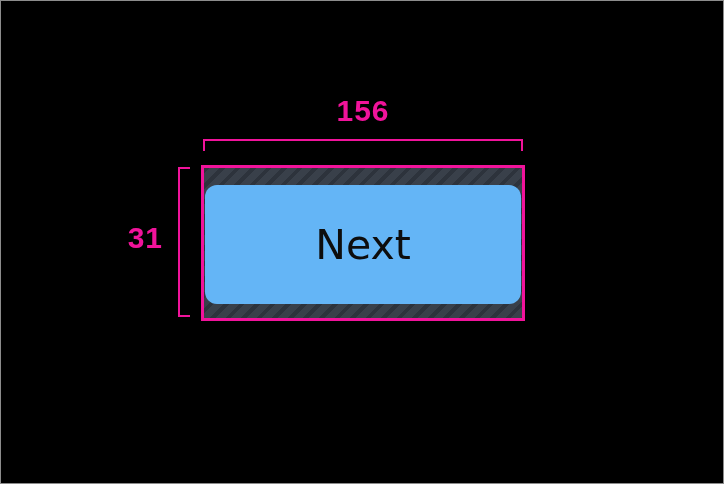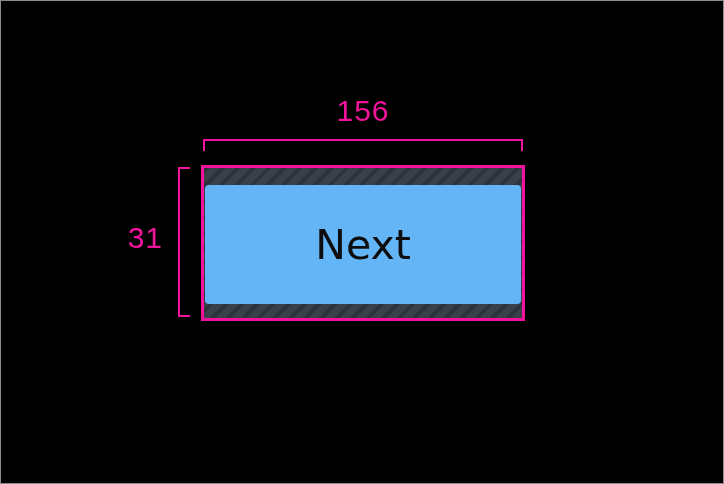--- a/index.html
+++ b/index.html
@@ -16,21 +16,21 @@
     overflow: hidden;
     font-family: "Liberation Sans", sans-serif;
   }
 
   
   .dim-label {
     position: absolute;
     color: var(--accent, #F1139B);
     font-size: 30px;
     line-height: 30px;
-    font-weight: 400;
+    font-weight: 700;
     letter-spacing: 1px;
   }
   .width-label {
     left: 202px;
     top: 95px;
     width: 320px;
     text-align: center;
   }
   .height-label {
     left: 98px;
@@ -84,21 +84,21 @@
 
   
   .next-button {
     position: absolute;
     left: 1px;
     right: 1px;
     top: 17px;
     bottom: 14px;
     background: var(--button-fill, #64B5F6);
     border: none;
-    border-radius: 4px;
+    border-radius: 12px;
     display: flex;
     align-items: center;
     justify-content: center;
     font-family: "DejaVu Sans", sans-serif;
     font-size: 41px;
     font-weight: 500;
     color: var(--button-text, #0D0D0D);
     padding: 0;
     cursor: pointer;
   }

